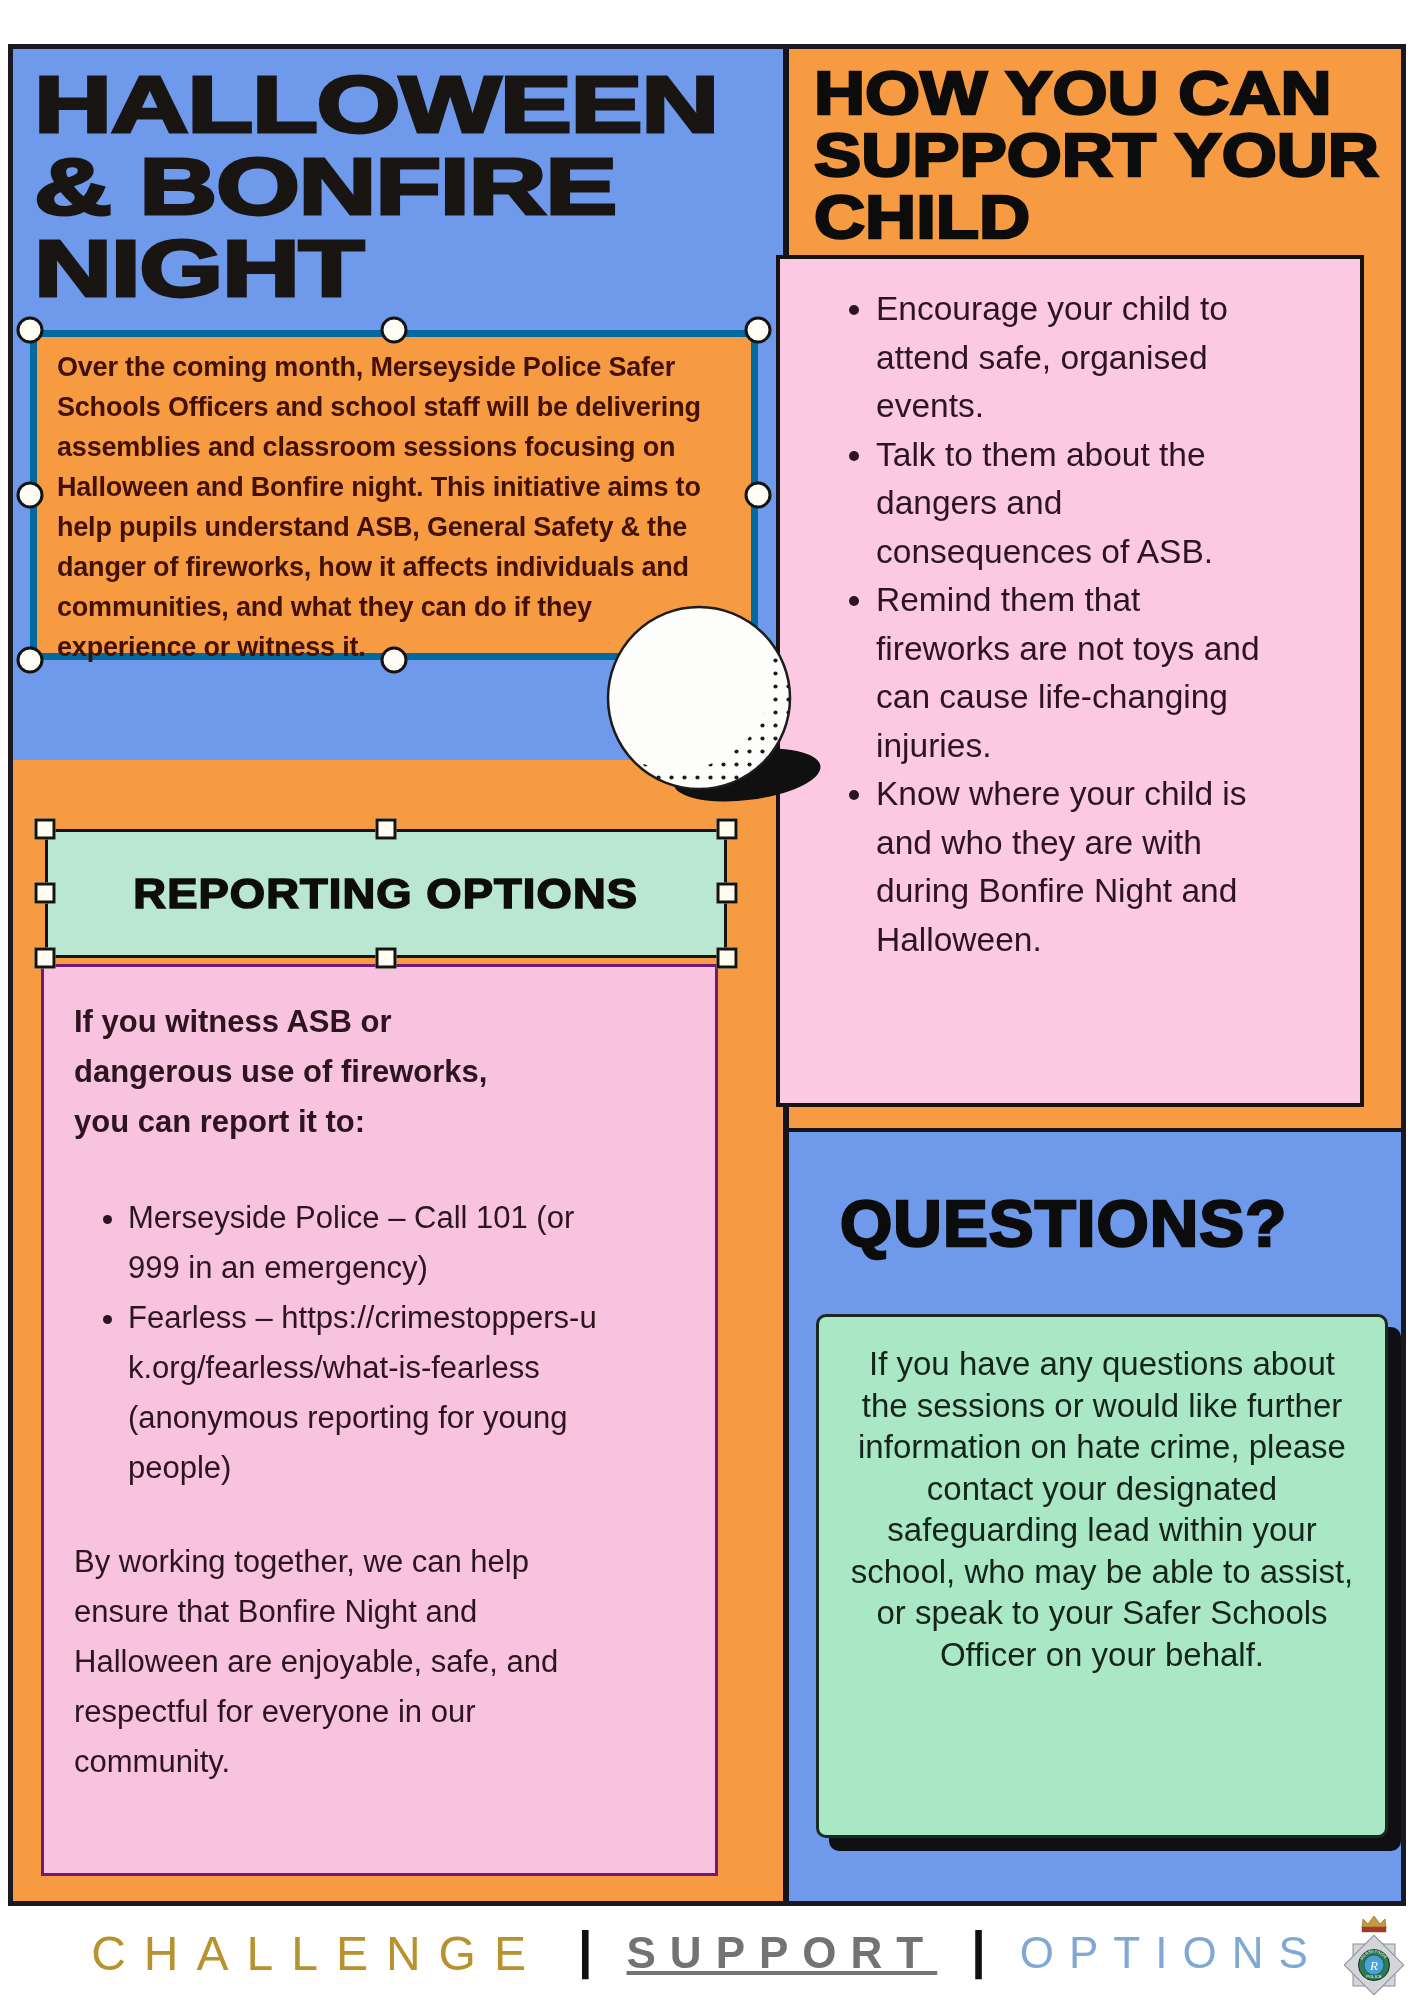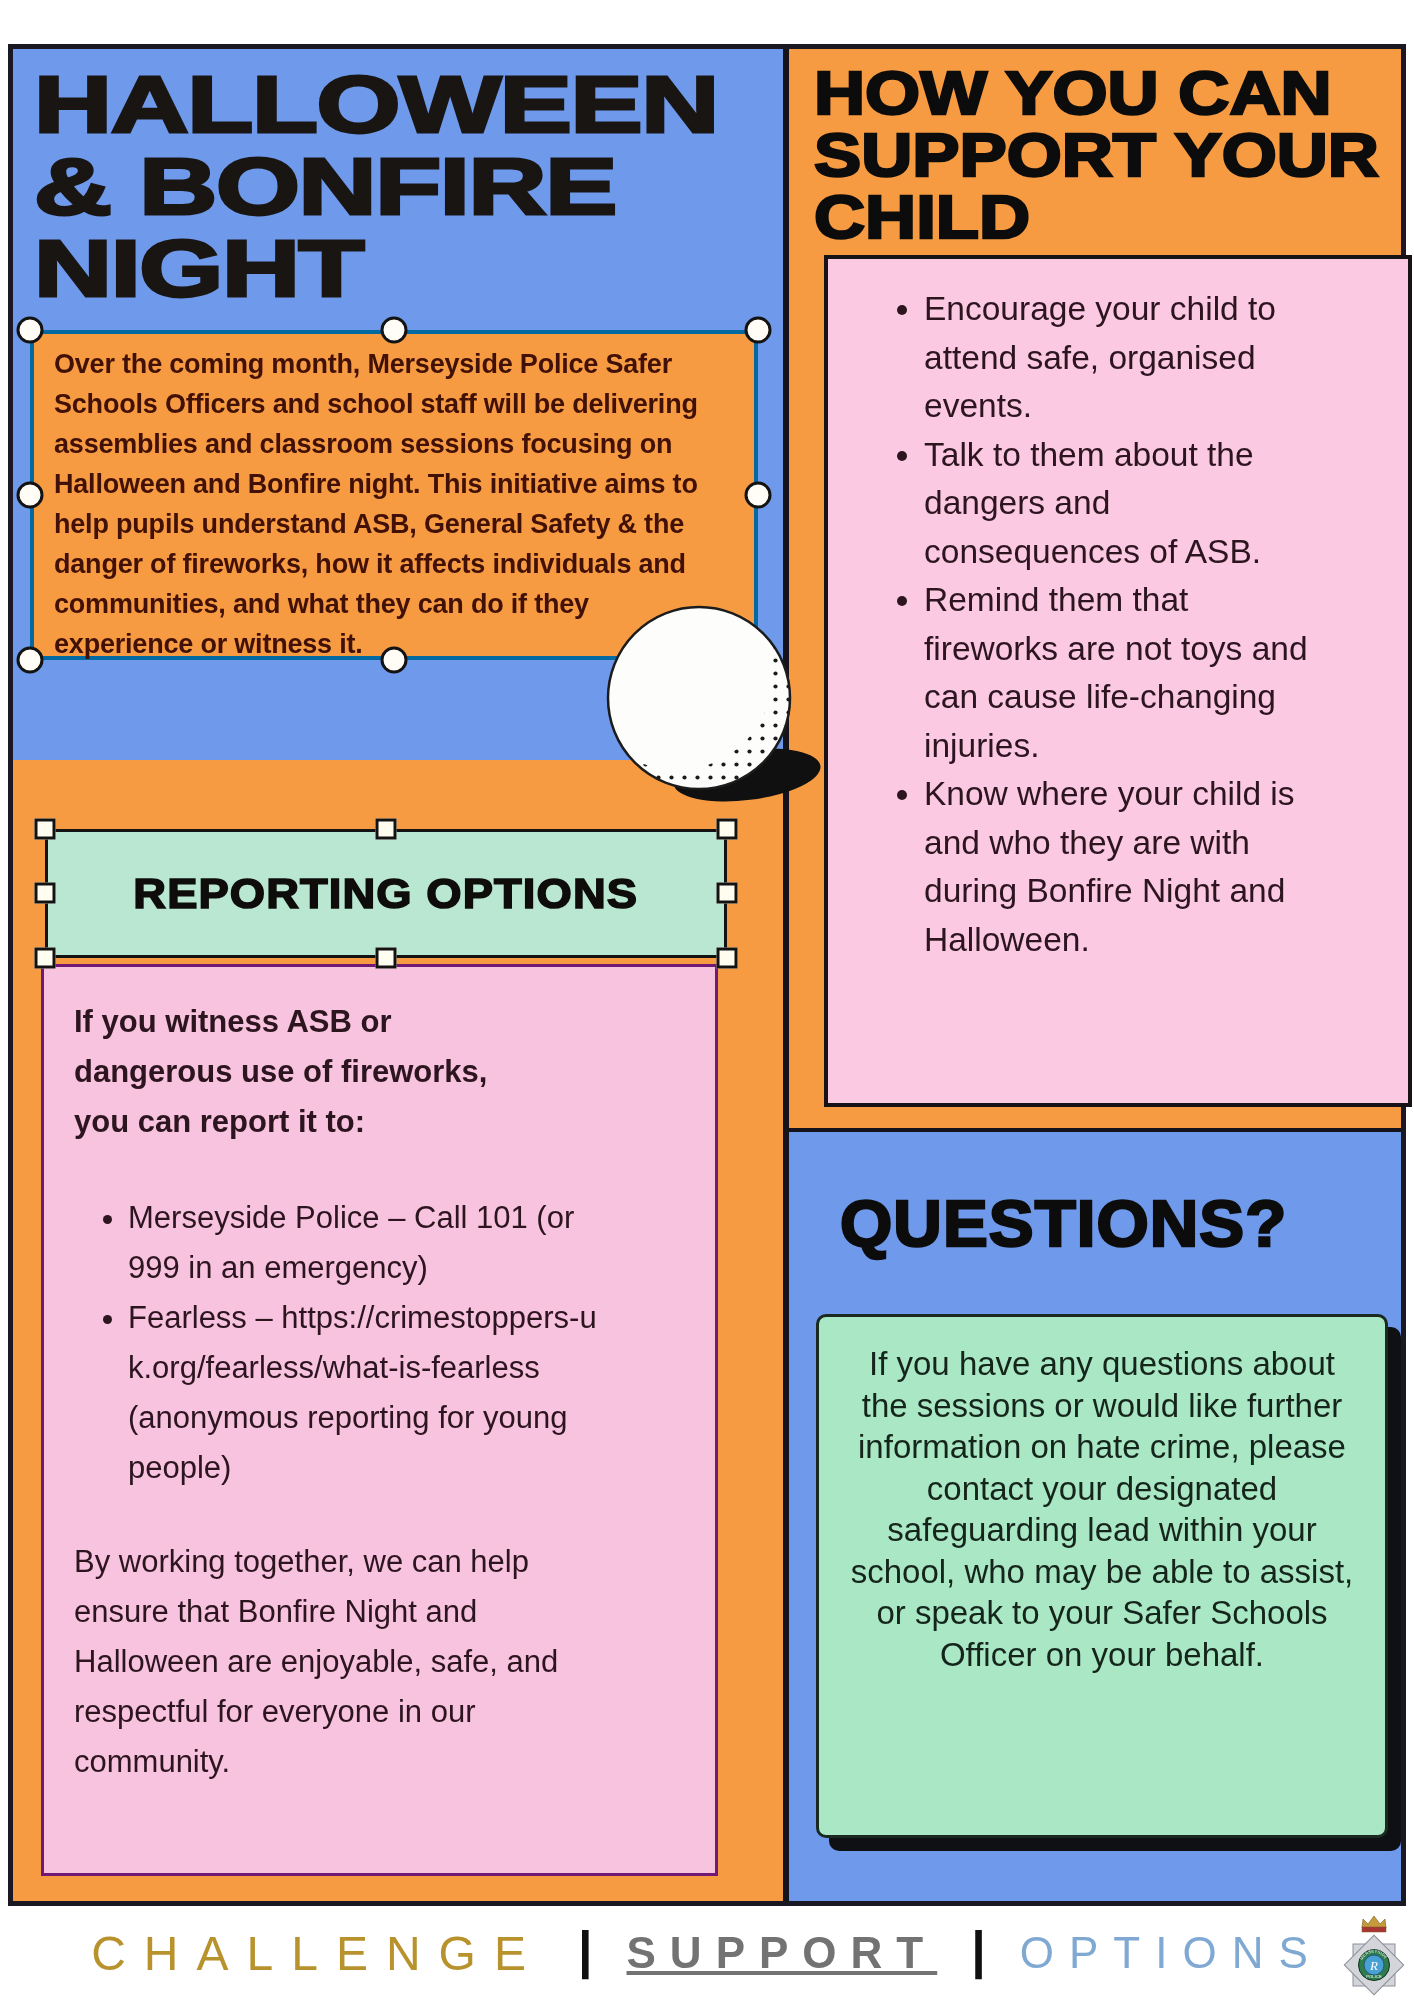--- a/index.html
+++ b/index.html
@@ -14,21 +14,21 @@
   .blue-right {left:789px;top:1132px;width:612px;height:774px;background:#6f9aec;}
   .divider-v{left:783px;top:44px;width:6px;height:1862px;background:#15141c;z-index:5;}
   .divider-h{left:789px;top:1128px;width:612px;height:4px;background:#15141c;z-index:5;}
   .poster-frame{left:8px;top:44px;width:1398px;height:1862px;border:5px solid #1a1822;
                 box-sizing:border-box;z-index:6;pointer-events:none;}
   
   .title-left{left:34px;top:64px;color:#191513;font-weight:bold;font-size:80px;line-height:82px;
               letter-spacing:-1px;-webkit-text-stroke:3px #191513;
               transform:scaleX(1.35);transform-origin:left top;white-space:nowrap;z-index:8;}
   .intro-box{left:30px;top:330px;width:728px;height:330px;background:#f79b42;
-             border:4px solid #0369a1;box-sizing:border-box;padding:10px 20px;z-index:10;}
+             border:7px solid #0369a1;box-sizing:border-box;padding:10px 20px;z-index:10;}
   .intro-box p{margin:0;font-size:27px;line-height:40px;font-weight:bold;color:#411006;letter-spacing:-0.2px;}
   .handle-c{width:27px;height:27px;border-radius:50%;background:#fffdf5;border:3px solid #131313;
             box-sizing:border-box;transform:translate(-50%,-50%);z-index:20;}
   .handle-s{width:21px;height:21px;background:#fffdf0;border:3px solid #131313;
             box-sizing:border-box;transform:translate(-50%,-50%);z-index:20;}
   .sphere{left:590px;top:592px;width:250px;height:220px;z-index:30;}
   .banner-green{left:45px;top:829px;width:682px;height:129px;background:#b9e7d1;
                 border:3px solid #131313;box-sizing:border-box;display:flex;align-items:center;
                 justify-content:center;z-index:10;}
   .banner-green span{font-size:42px;font-weight:bold;color:#0e0d0b;-webkit-text-stroke:1.6px #0e0d0b;
@@ -38,21 +38,21 @@
              color:#2c151f;}
   .pink-left .head{margin:0;max-width:470px;font-size:31px;line-height:50px;font-weight:bold;}
   .pink-left ul{margin:46px 0 4px 14px;padding-left:40px;width:470px;}
   .pink-left li{font-size:31px;line-height:50px;}
   .pink-left .closing{margin:44px 0 0 0;max-width:525px;font-size:31px;line-height:50px;}
   .link{text-underline-offset:5px;word-break:break-all;color:#2c151f;}
   
   .title-right{left:814px;top:62px;color:#0d0c0c;font-weight:bold;font-size:61px;line-height:62px;
                -webkit-text-stroke:2.5px #0d0c0c;transform:scaleX(1.16);transform-origin:left top;
                white-space:nowrap;z-index:8;}
-  .pink-right{left:824px;top:255px;width:588px;height:852px;background:#fbc9e2;
+  .pink-right{left:776px;top:255px;width:588px;height:852px;background:#fbc9e2;
               border:4px solid #161215;box-sizing:border-box;padding:26px 20px 10px 24px;z-index:10;
               color:#2c151f;}
   .pink-right ul{margin:0 0 0 30px;padding-left:42px;}
   .pink-right li{font-size:33.5px;line-height:48.5px;max-width:405px;}
   .q-title{left:840px;top:1192px;color:#0d0c0c;font-weight:bold;font-size:64px;line-height:64px;
            -webkit-text-stroke:2.5px #0d0c0c;letter-spacing:1px;transform:scaleX(1.05);
            transform-origin:left top;white-space:nowrap;z-index:8;}
   .q-box{left:816px;top:1314px;width:572px;height:524px;background:#a9e7c5;
          border:3px solid #1b2a21;border-radius:10px;box-sizing:border-box;
          box-shadow:13px 13px 0 0 #0e1013;padding:26px 24px;z-index:10;}

